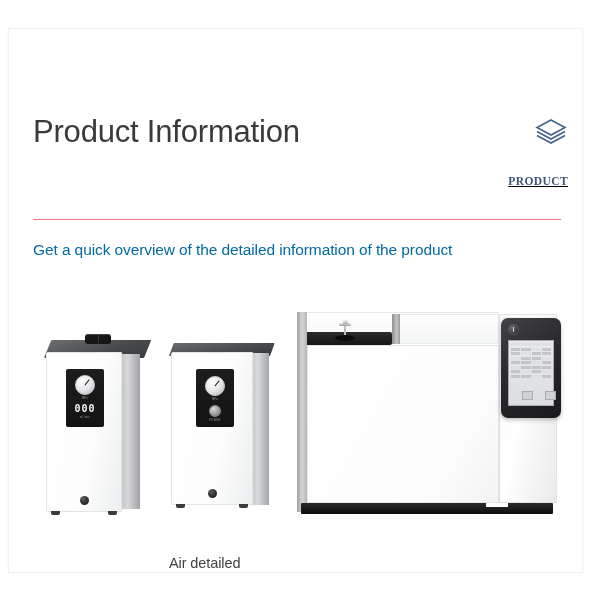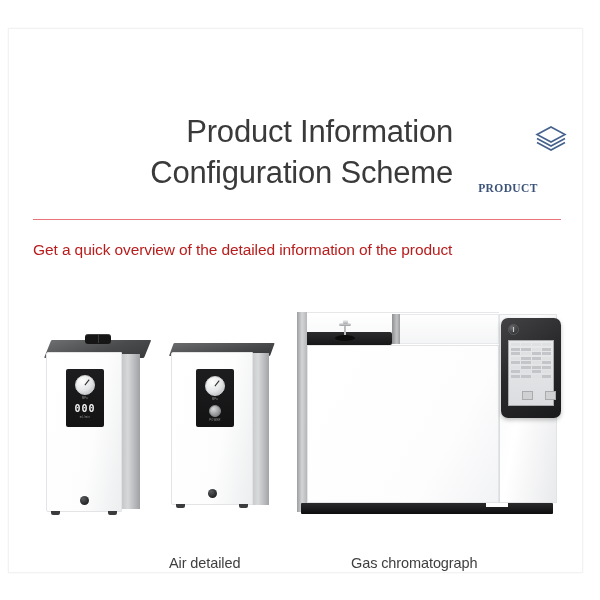--- a/index.html
+++ b/index.html
@@ -22,36 +22,36 @@
     border: 1px solid #f2f2f2;
     box-shadow: 0 0 2px rgba(0,0,0,0.05);
   }
 
   
   .header { position: absolute; left: 0; top: 0; width: 100%; }
   .title-block {
     position: absolute;
     left: 24px; top: 82px;
     width: 420px;
-    text-align: right;
   }
   .title-line {
     font-size: 31px;
     line-height: 41px;
     font-weight: 400;
     color: #3a3a3a;
     letter-spacing: -0.2px;
     white-space: nowrap;
   }
 
   .brand {
     position: absolute;
-    right: 14px; top: 96px;
+    right: 14px; top: 89px;
     width: 120px;
-    text-align: center;
+    text-align: right;
+    text-decoration: underline;
   }
   .brand-icon {
     display: block;
     margin-left: auto;
     width: 34px; height: 28px;
   }
   .brand-text {
     margin-top: 28px;
     font-family: "Liberation Serif", serif;
     font-weight: bold;
@@ -65,21 +65,21 @@
     position: absolute;
     left: 24px; top: 190px;
     width: 528px; height: 1px;
     background: #e8737a;
   }
 
   .subtitle {
     position: absolute;
     left: 24px; top: 212px;
     font-size: 15.5px;
-    color: #b91c1c;
+    color: #0369a1;
     letter-spacing: -0.1px;
     white-space: nowrap;
   }
 
   
   .products {
     position: absolute;
     left: 0; top: 250px;
     width: 575px; height: 295px;
   }
@@ -427,21 +427,20 @@
 </head>
 <body>
 
 <div class="page">
   <div class="card">
 
     <div class="header">
 
       <div class="title-block">
         <div class="title-line">Product Information</div>
-        <div class="title-line">Configuration Scheme</div>
       </div>
 
       <div class="brand">
         <svg class="brand-icon" viewBox="0 0 34 28">
           <polygon points="17,2 31,9.5 17,17 3,9.5" fill="#ffffff" stroke="#4a6displaced" stroke-width="0"></polygon>
           <polygon points="17,2 31,9.5 17,17 3,9.5" fill="none" stroke="#45618c" stroke-width="1.6"></polygon>
           <polyline points="3,13.5 17,21 31,13.5" fill="none" stroke="#45618c" stroke-width="1.6"></polyline>
           <polyline points="3,17.5 17,25 31,17.5" fill="none" stroke="#45618c" stroke-width="1.6"></polyline>
         </svg>
         <div class="brand-text">
@@ -570,16 +569,15 @@
           </div>
         </div>
 
         <div class="gc-base">
           <div class="gc-base-notch"></div>
         </div>
       </div>
     </div>
 
     <div class="caption cap-air">Air detailed</div>
-    <div class="caption cap-gc">Gas chromatograph</div>
 
   </div>
 </div>
 
 </body></html>

